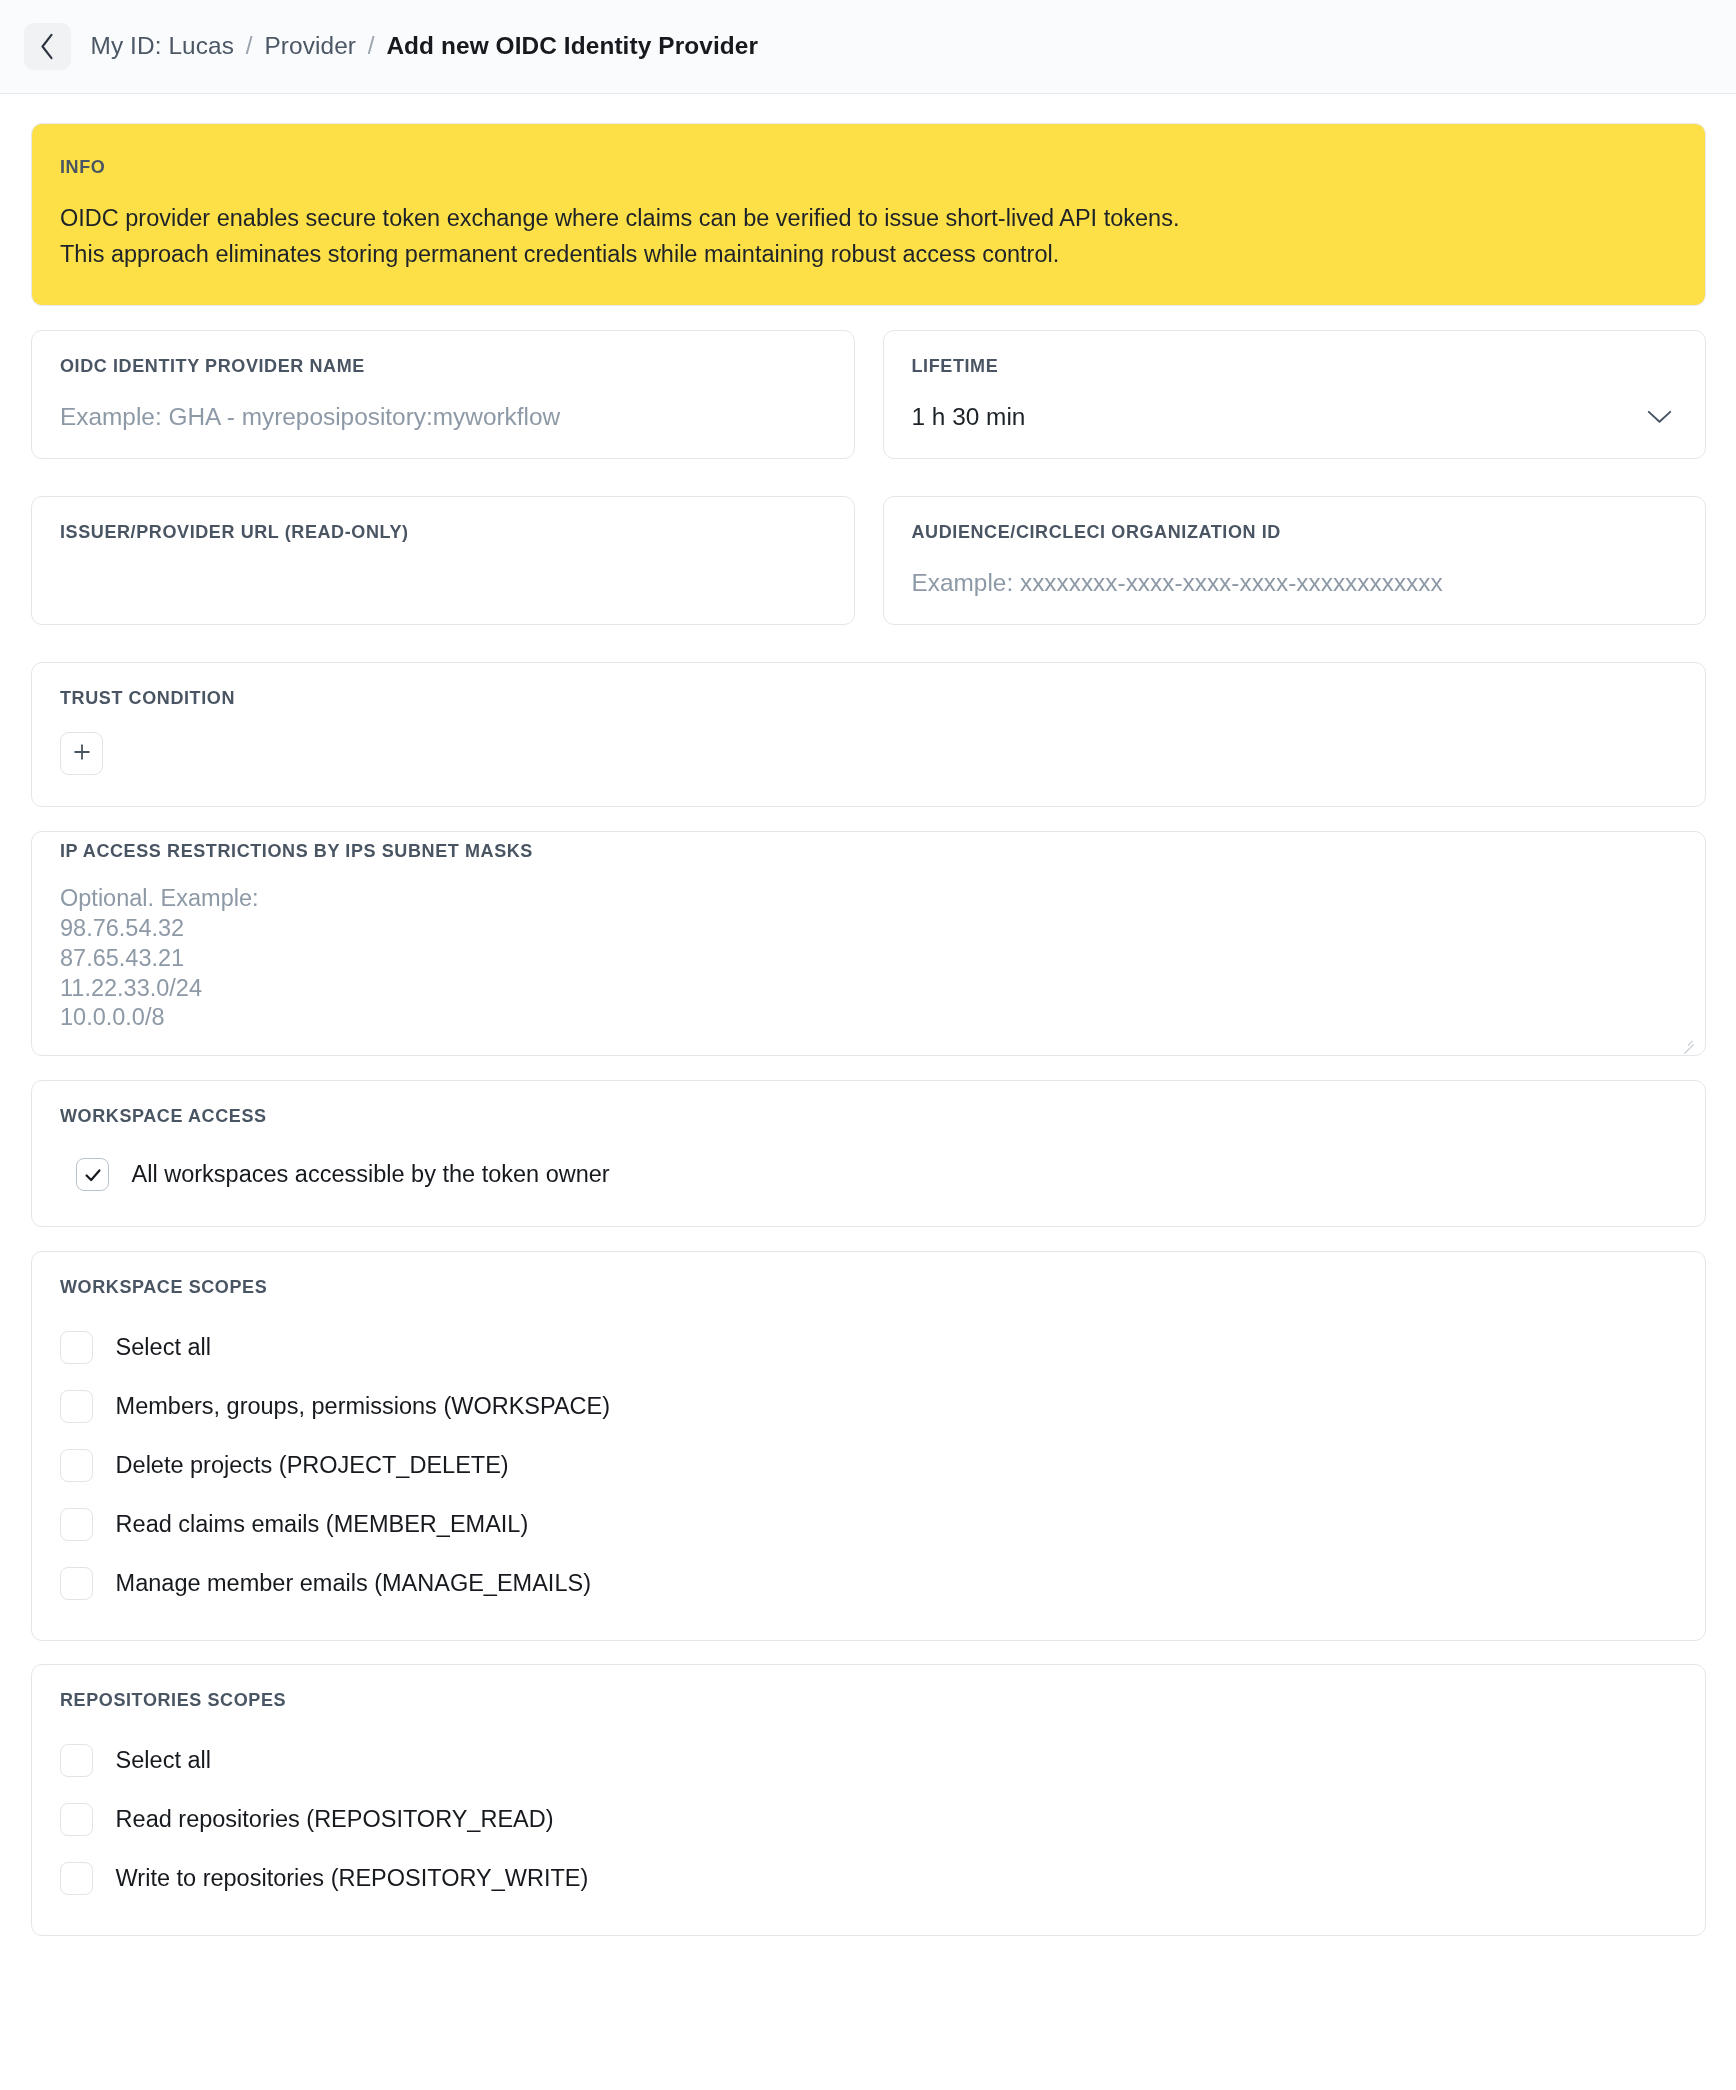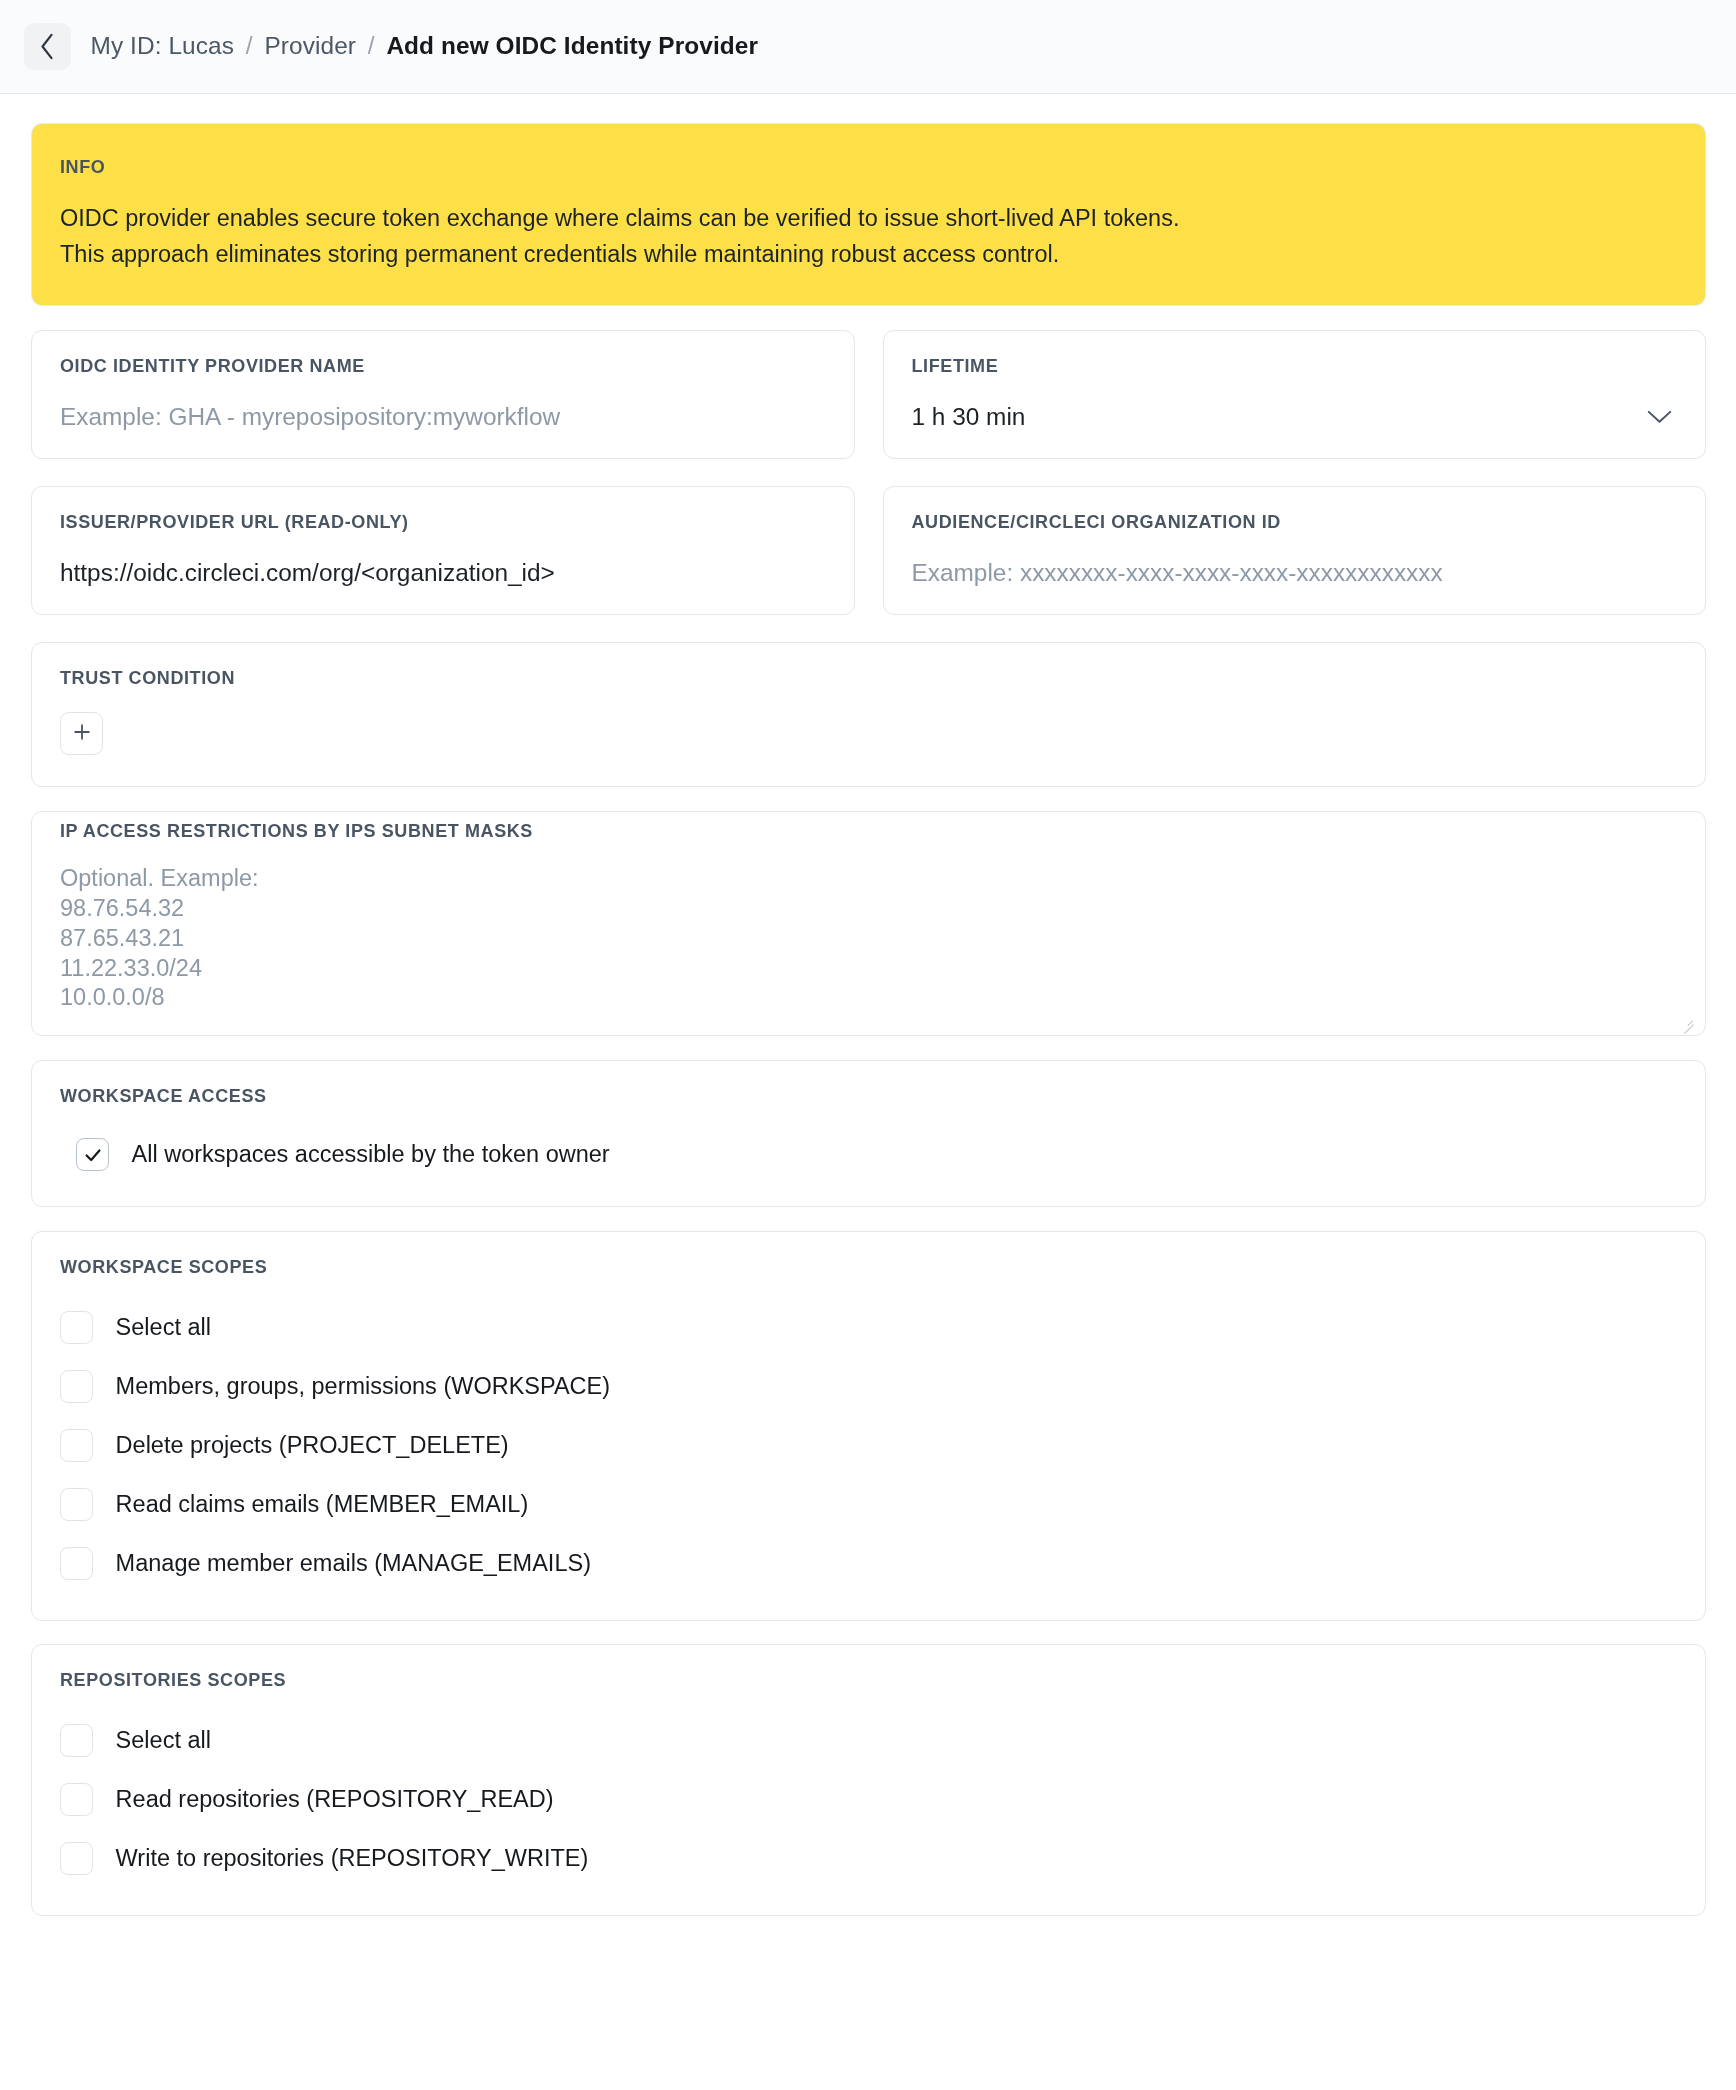--- a/index.html
+++ b/index.html
@@ -88,21 +88,21 @@
     color: #1d2228;
   }
   .info-body p + p { margin-top: 1.8px; }
 
   
   .row2 {
     display: flex;
     gap: 28px;
     margin-bottom: 23.5px;
   }
-  .row2 > .card { flex: 1; margin-bottom: 3px; }
+  .row2 > .card { flex: 1; margin-bottom: 13px; }
 
   .field {
     padding: 25px 28px 27px 28px;
     position: relative;
   }
   .field .value {
     margin-top: 25px;
     font-size: 24.4px;
     line-height: 1.2;
     color: #1d2228;
@@ -248,21 +248,20 @@
         </span>
       </div>
     </section>
   </div>
 
   <div class="row2">
 
     <section class="card">
       <div class="field">
         <div class="section-label">ISSUER/PROVIDER URL (READ-ONLY)</div>
-        <div class="value">https://oidc.circleci.com/org/&lt;organization_id&gt;</div>
       </div>
     </section>
 
     <section class="card">
       <div class="field">
         <div class="section-label">AUDIENCE/CIRCLECI ORGANIZATION ID</div>
         <div class="value placeholder">Example: xxxxxxxx-xxxx-xxxx-xxxx-xxxxxxxxxxxx</div>
       </div>
     </section>
   </div>

